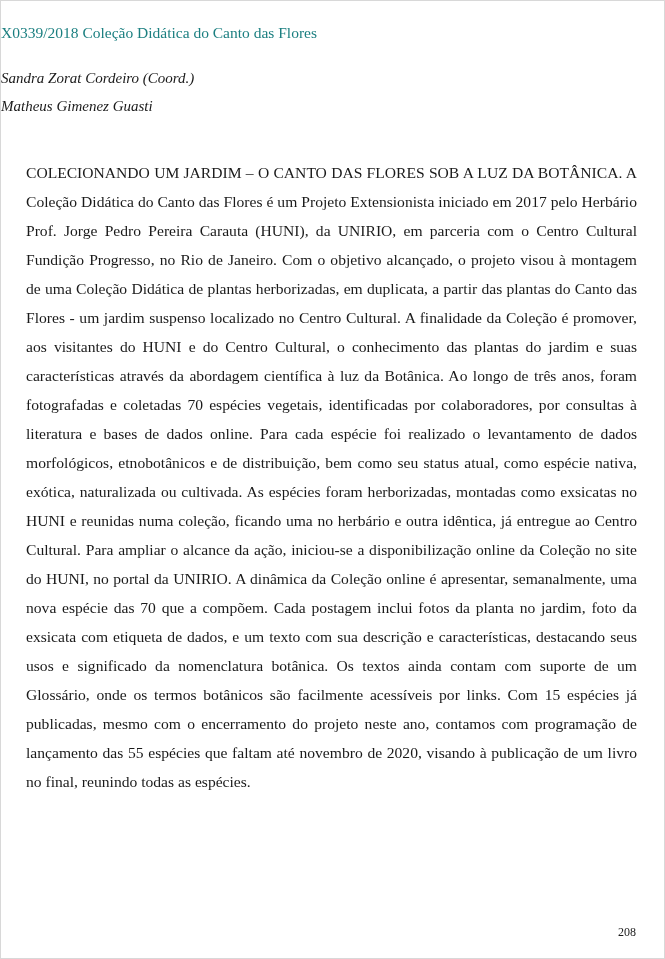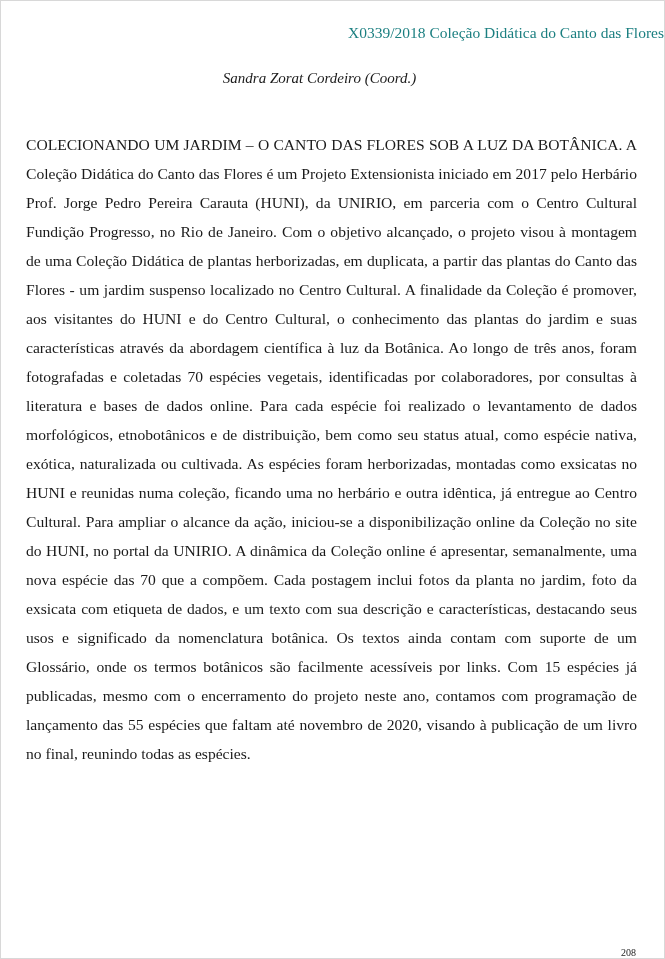--- a/index.html
+++ b/index.html
@@ -15,58 +15,59 @@
     background: #ffffff;
     border: 1px solid #d8d8d8;
     box-sizing: border-box;
     font-family: "Liberation Serif", serif;
     color: #1a1a1a;
     overflow: hidden;
   }
   .doc-title {
     margin: 0;
     padding-top: 21px;
-    text-align: right;
+    text-align: left;
     font-size: 15.5px;
     font-weight: normal;
     line-height: 22px;
     color: #1b7f80;
   }
   .authors {
     margin-top: 20px;
     padding-right: 26px;
-    text-align: center;
+    text-align: left;
     font-style: italic;
     font-size: 15px;
     line-height: 28px;
     color: #1a1a1a;
   }
   .abstract {
     margin: 38px 27px 0 25px;
     text-align: justify;
     font-size: 15.6px;
     line-height: 29px;
     color: #1a1a1a;
   }
   .page-number {
     position: absolute;
     right: 28px;
-    bottom: 0;
-    font-size: 10px;
+    bottom: 18px;
+    font-size: 12px;
     color: #1a1a1a;
   }
 </style>
 </head>
 <body>
 
 <div class="page">
 
   <h1 class="doc-title">X0339/2018 Coleção Didática do Canto das Flores</h1>
 
   <div class="authors">
     <div>Sandra Zorat Cordeiro (Coord.)</div>
+    <div>Matheus Gimenez Guasti</div>
   </div>
 
   <p class="abstract">COLECIONANDO UM JARDIM – O CANTO DAS FLORES SOB A LUZ DA BOTÂNICA. A Coleção Didática do Canto das Flores é um Projeto Extensionista iniciado em 2017 pelo Herbário Prof. Jorge Pedro Pereira Carauta (HUNI), da UNIRIO, em parceria com o Centro Cultural Fundição Progresso, no Rio de Janeiro. Com o objetivo alcançado, o projeto visou à montagem de uma Coleção Didática de plantas herborizadas, em duplicata, a partir das plantas do Canto das Flores - um jardim suspenso localizado no Centro Cultural. A finalidade da Coleção é promover, aos visitantes do HUNI e do Centro Cultural, o conhecimento das plantas do jardim e suas características através da abordagem científica à luz da Botânica. Ao longo de três anos, foram fotografadas e coletadas 70 espécies vegetais, identificadas por colaboradores, por consultas à literatura e bases de dados online. Para cada espécie foi realizado o levantamento de dados morfológicos, etnobotânicos e de distribuição, bem como seu status atual, como espécie nativa, exótica, naturalizada ou cultivada. As espécies foram herborizadas, montadas como exsicatas no HUNI e reunidas numa coleção, ficando uma no herbário e outra idêntica, já entregue ao Centro Cultural. Para ampliar o alcance da ação, iniciou-se a disponibilização online da Coleção no site do HUNI, no portal da UNIRIO. A dinâmica da Coleção online é apresentar, semanalmente, uma nova espécie das 70 que a compõem. Cada postagem inclui fotos da planta no jardim, foto da exsicata com etiqueta de dados, e um texto com sua descrição e características, destacando seus usos e significado da nomenclatura botânica. Os textos ainda contam com suporte de um Glossário, onde os termos botânicos são facilmente acessíveis por links. Com 15 espécies já publicadas, mesmo com o encerramento do projeto neste ano, contamos com programação de lançamento das 55 espécies que faltam até novembro de 2020, visando à publicação de um livro no final, reunindo todas as espécies.</p>
 
   <div class="page-number">208</div>
 
 </div>
 
 </body></html>

